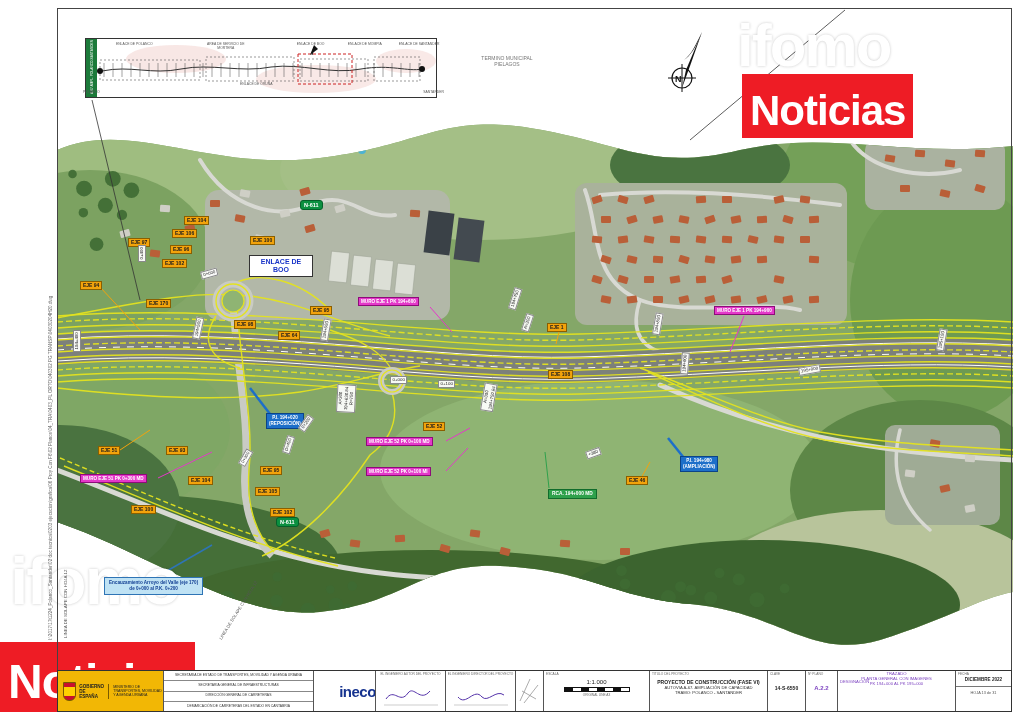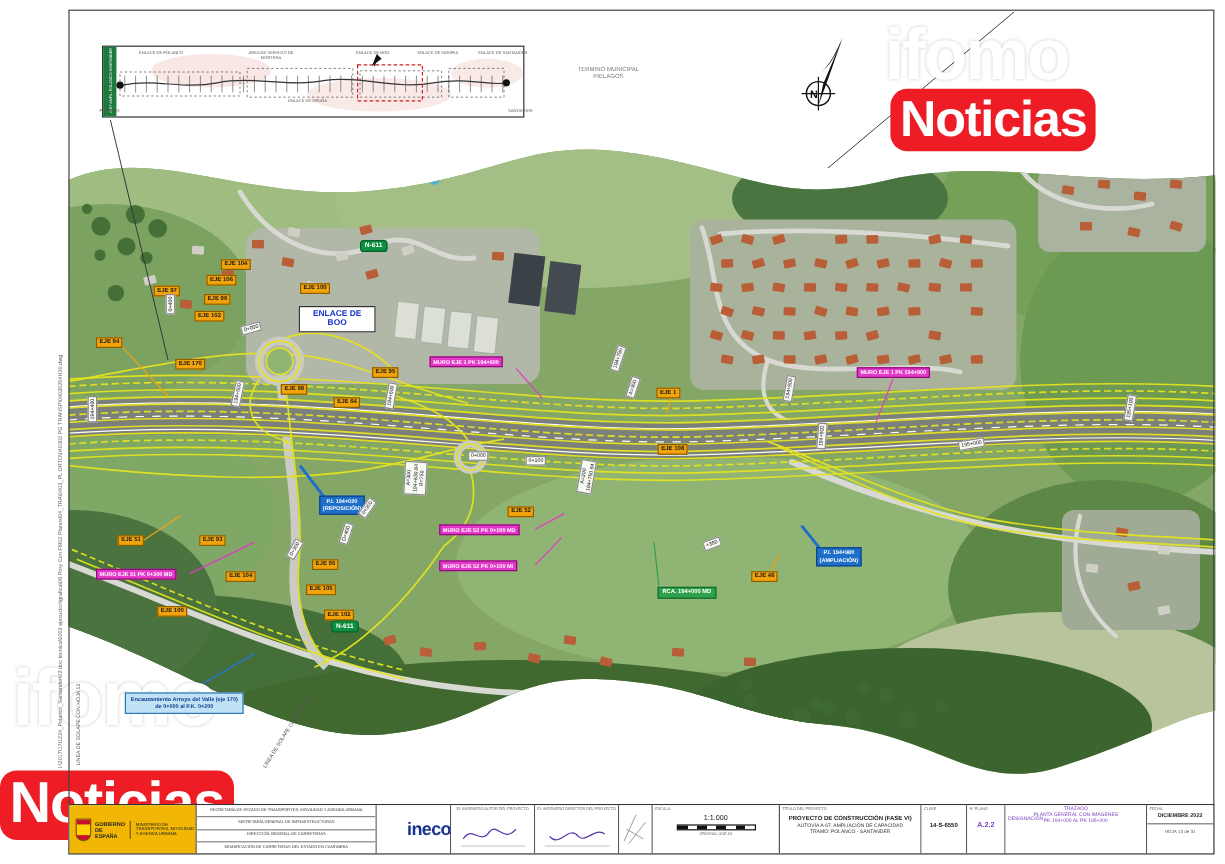--- a/index.html
+++ b/index.html
@@ -30,21 +30,21 @@
 
   
   #inset{left:85px;top:38px;width:352px;height:60px;background:#fff;border:1px solid #333;box-sizing:border-box;z-index:3;}
   #inset-tab{position:absolute;left:0;top:0;width:11px;height:58px;background:#1c7a3a;}
   #inset-tab span{position:absolute;left:-22px;top:26px;display:block;transform:rotate(-90deg);transform-origin:center;
       color:#fff;font-size:3.2px;white-space:nowrap;width:56px;text-align:center;}
   .inset-lbl{position:absolute;color:#555;font-size:3.4px;line-height:3.8px;text-align:center;width:46px;margin-left:-23px;}
 
   
   .wm-word{color:#fff;font-weight:bold;letter-spacing:-2px;text-shadow:0 0 3px rgba(0,0,0,.22);line-height:1;}
-  .wm-red{background:#ee1c25;color:#fff;font-weight:bold;letter-spacing:-1px;line-height:1;padding:4px 8px 6px 8px;border-radius:14px;}
+  .wm-red{background:#ee1c25;color:#fff;font-weight:bold;letter-spacing:-1px;line-height:1;padding:16px 8px 6px 8px;}
   #wm-tr-1{left:737px;top:16px;font-size:60px;z-index:2;}
   #wm-tr-2{left:742px;top:74px;font-size:42px;z-index:2;}
   #wm-bl-1{left:10px;top:548px;font-size:66px;z-index:2;}
   #wm-bl-2{left:0px;top:642px;font-size:48px;z-index:2;}
 
   
   #tblock{left:57px;top:670px;width:955px;height:42px;background:#fff;border:1px solid #333;box-sizing:border-box;
       display:flex;z-index:5;}
   .tb{border-right:1px solid #555;box-sizing:border-box;position:relative;overflow:hidden;background:#fff;}
   .tb:last-child{border-right:none;}

